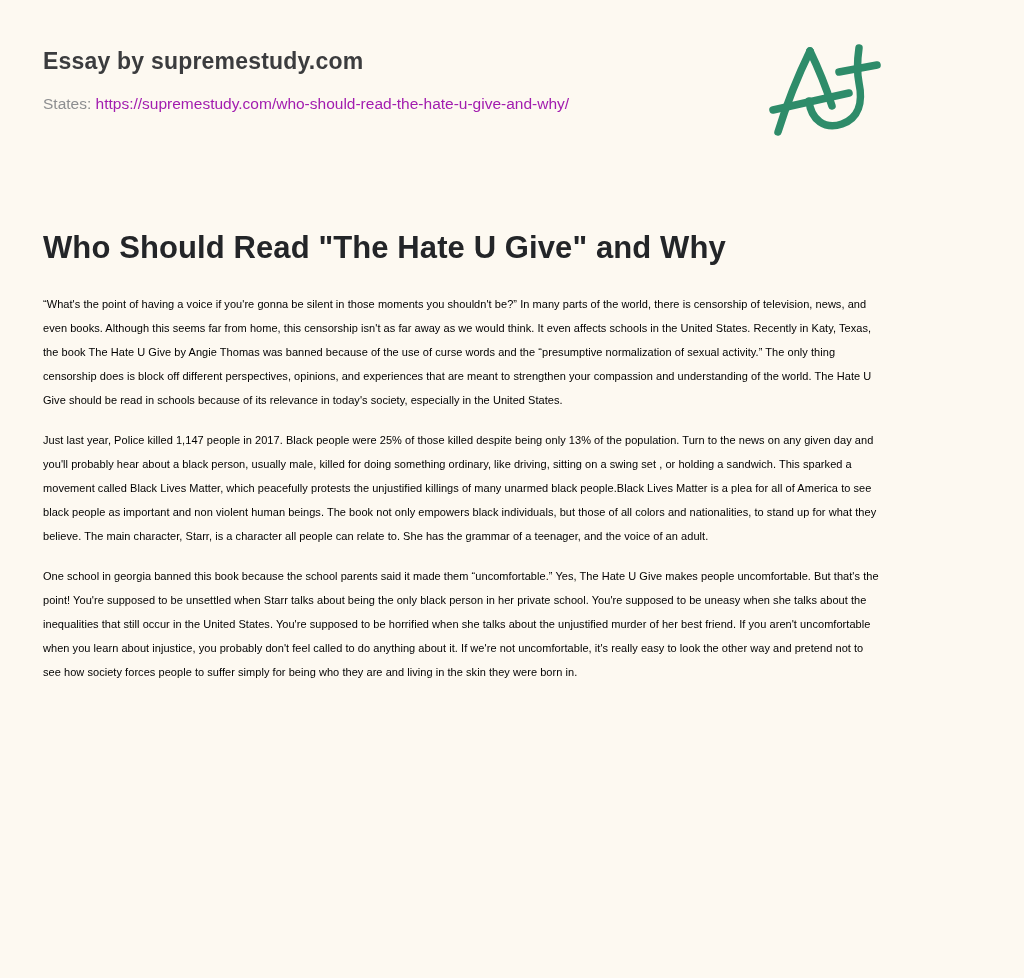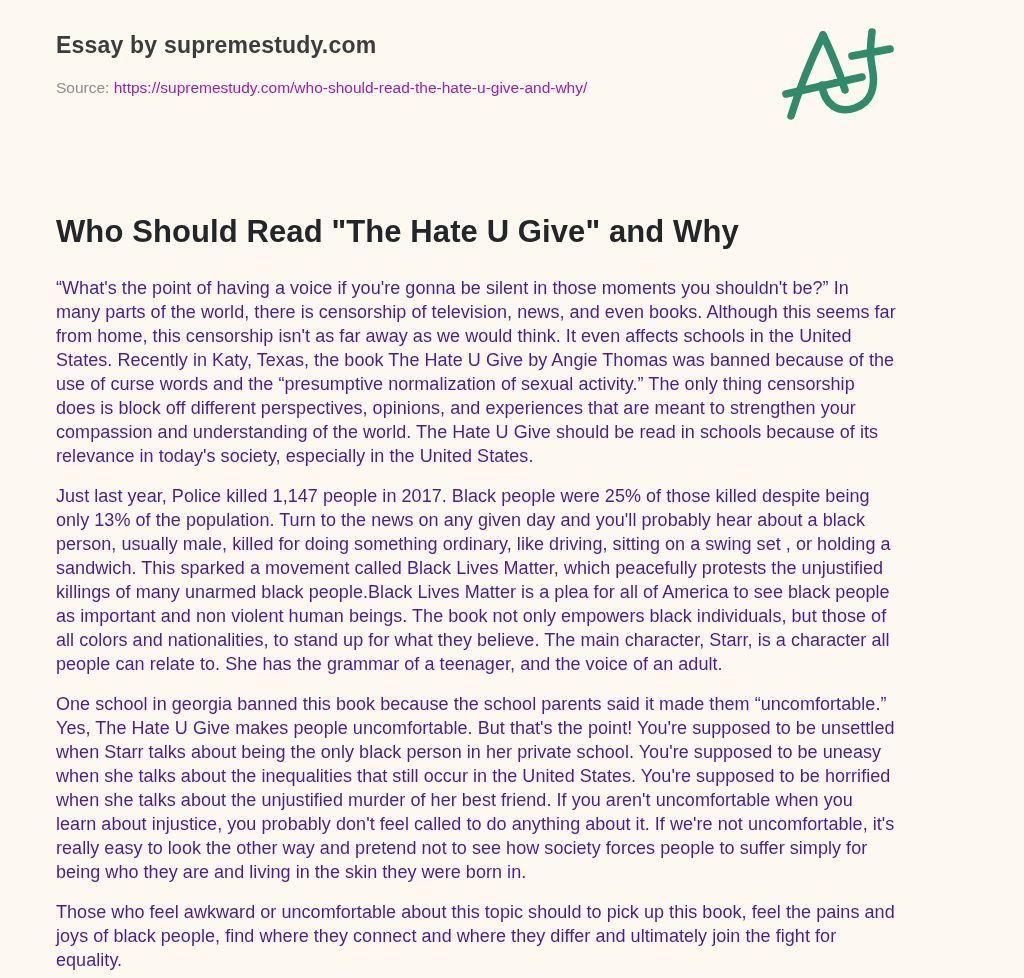--- a/index.html
+++ b/index.html
@@ -9,22 +9,22 @@
   }
   body {
     width: 1024px;
     min-height: 978px;
     background: #fdf9f1;
     font-family: "Liberation Sans", "DejaVu Sans", sans-serif;
     -webkit-font-smoothing: antialiased;
   }
   .page {
     width: 840px;
-    margin-left: 56px;
-    padding-top: 32px;
+    margin-left: 43px;
+    padding-top: 48px;
   }
   .header {
     display: flex;
     justify-content: space-between;
     align-items: flex-start;
   }
   .byline {
     font-size: 23px;
     font-weight: 700;
     color: #3b3c3e;
@@ -48,38 +48,38 @@
   }
   .logo svg { width: 100%; height: 100%; }
   h1.title {
     font-size: 31px;
     font-weight: 700;
     color: #232528;
     letter-spacing: 0.1px;
     margin: 90px 0 26px 0;
   }
   .essay-body p {
-    font-size: 18px;
+    font-size: 11px;
     line-height: 24px;
-    color: #4c1d95;
+    color: #000000;
     letter-spacing: 0.05px;
     margin: 0 0 16px 0;
   }
   .essay-body p:last-child { margin-bottom: 0; }
 </style>
 </head>
 <body>
 
 <div class="page">
 
   <div class="header">
     <div class="header-left">
       <h2 class="byline">Essay by supremestudy.com</h2>
       <div class="source-line">
-        <span>Source:</span>
+        <span>States:</span>
         <a href="#">https://supremestudy.com/who-should-read-the-hate-u-give-and-why/</a>
       </div>
     </div>
     <div class="logo">
       <svg viewBox="0 0 112 98" fill="none" xmlns="http://www.w3.org/2000/svg">
         <g stroke="#2e8c6a" stroke-width="7.5" stroke-linecap="round" stroke-linejoin="round" fill="none">
 
           <path d="M 9 90 Q 22 48 41 9"></path>
 
           <path d="M 41 9 Q 54 36 63 64"></path>
@@ -93,16 +93,15 @@
       </svg>
     </div>
   </div>
 
   <h1 class="title">Who Should Read "The Hate U Give" and Why</h1>
 
   <div class="essay-body">
     <p>“What's the point of having a voice if you're gonna be silent in those moments you shouldn't be?” In many parts of the world, there is censorship of television, news, and even books. Although this seems far from home, this censorship isn't as far away as we would think. It even affects schools in the United States. Recently in Katy, Texas, the book The Hate U Give by Angie Thomas was banned because of the use of curse words and the “presumptive normalization of sexual activity.” The only thing censorship does is block off different perspectives, opinions, and experiences that are meant to strengthen your compassion and understanding of the world. The Hate U Give should be read in schools because of its relevance in today's society, especially in the United States.</p>
     <p>Just last year, Police killed 1,147 people in 2017. Black people were 25% of those killed despite being only 13% of the population. Turn to the news on any given day and you'll probably hear about a black person, usually male, killed for doing something ordinary, like driving, sitting on a swing set , or holding a sandwich. This sparked a movement called Black Lives Matter, which peacefully protests the unjustified killings of many unarmed black people.Black Lives Matter is a plea for all of America to see black people as important and non violent human beings. The book not only empowers black individuals, but those of all colors and nationalities, to stand up for what they believe. The main character, Starr, is a character all people can relate to. She has the grammar of a teenager, and the voice of an adult.</p>
     <p>One school in georgia banned this book because the school parents said it made them “uncomfortable.” Yes, The Hate U Give makes people uncomfortable. But that's the point! You're supposed to be unsettled when Starr talks about being the only black person in her private school. You're supposed to be uneasy when she talks about the inequalities that still occur in the United States. You're supposed to be horrified when she talks about the unjustified murder of her best friend. If you aren't uncomfortable when you learn about injustice, you probably don't feel called to do anything about it. If we're not uncomfortable, it's really easy to look the other way and pretend not to see how society forces people to suffer simply for being who they are and living in the skin they were born in.</p>
-    <p>Those who feel awkward or uncomfortable about this topic should to pick up this book, feel the pains and joys of black people, find where they connect and where they differ and ultimately join the fight for equality.</p>
   </div>
 
 </div>
 
 </body></html>

